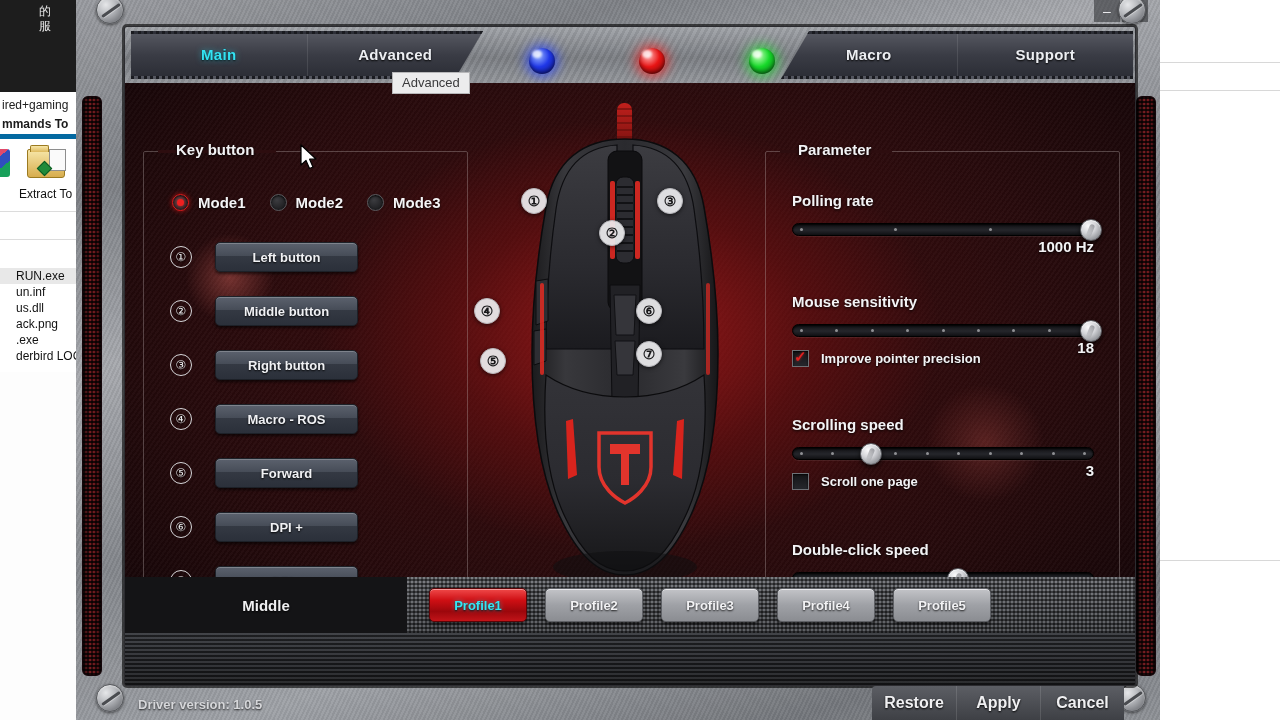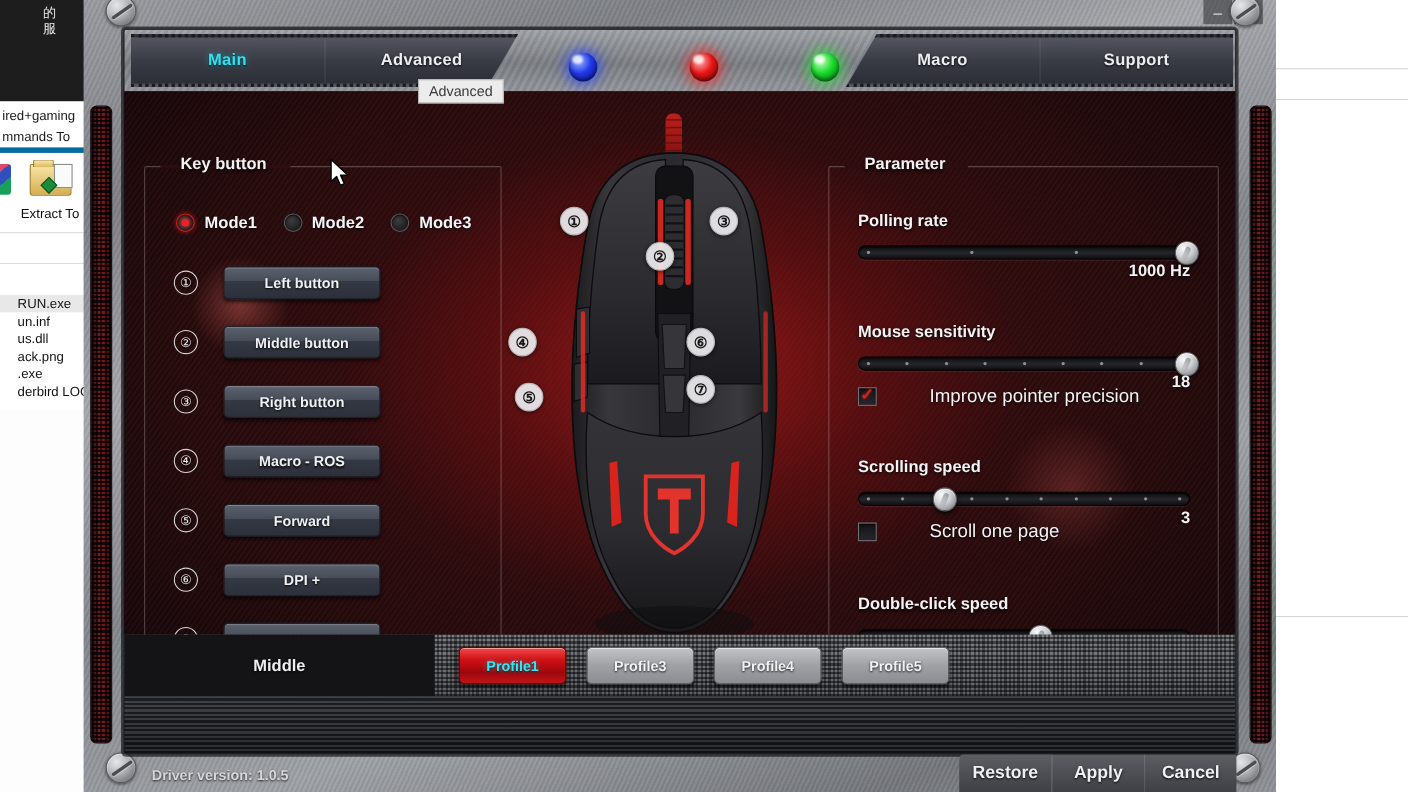--- a/index.html
+++ b/index.html
@@ -17,21 +17,21 @@
     position:absolute; left:0; top:0; width:92px; height:372px;
     background:#ffffff; border-right:1px solid #c8c8c8;
     font-size:12px; color:#202020; overflow:hidden;
   }
   .wr-title {
     height:92px; background:#1d1d1d; color:#e8e8e8;
     font-size:12px; line-height:15px; text-align:center; padding-top:4px;
     letter-spacing:1px;
   }
   .wr-path { padding:6px 2px 2px 2px; font-size:12px; white-space:nowrap; }
-  .wr-menu { padding:3px 2px; font-size:12px; white-space:nowrap; color:#1a1a1a; }
+  .wr-menu { padding:3px 2px; font-size:12px; white-space:nowrap; color:#1a1a1a;font-weight:bold; }
   .wr-toolbar {
     height:78px; border-top:5px solid #0369a1; border-bottom:1px solid #dcdcdc;
     position:relative; padding-top:4px;
   }
   .wr-tool-icon { width:46px; height:40px; margin:0 auto; position:relative; }
   .folder-ico {
     position:absolute; left:4px; top:6px; width:38px; height:29px;
     background:linear-gradient(#f6e2a0,#d9b košt);
     background:linear-gradient(#f7e6a8,#d7ad4e);
     border:1px solid #9b7a20; border-radius:2px 2px 3px 3px;
@@ -111,21 +111,21 @@
       repeating-linear-gradient(0deg, rgba(0,0,0,.75) 0 2px, rgba(0,0,0,0) 2px 4px),
       repeating-linear-gradient(90deg, rgba(0,0,0,.6) 0 2px, rgba(0,0,0,0) 2px 4px),
       linear-gradient(90deg,#2a0d0f,#7d1f23 45%,#5a1418 80%,#240a0c);
     border:1px solid #14060a; border-radius:6px;
   }
   .vent.left  { left:6px; }
   .vent.right { right:4px; }
 
   
   #bezel {
-    position:absolute; left:36px; top:26px; width:1012px; height:660px;
+    position:absolute; left:48px; top:26px; width:1012px; height:660px;
     background:#0c0c0e; border:1px solid #2c2c30; border-radius:3px;
     box-shadow:0 0 0 2px rgba(0,0,0,.6), inset 0 0 16px rgba(0,0,0,.9);
     overflow:hidden;
   }
 
   
   #tabbar {
     position:absolute; left:0; top:0; width:100%; height:56px;
     background:
       repeating-linear-gradient(118deg, rgba(255,255,255,.05) 0 3px, rgba(0,0,0,.06) 3px 6px),
@@ -269,21 +269,21 @@
   .chk-row { display:flex; align-items:center; margin-top:12px; }
   .chkbox {
     width:17px; height:17px; margin-right:12px; position:relative;
     background:linear-gradient(180deg,#141417,#26272c);
     border:1px solid #6e7075; box-shadow:inset 0 1px 2px rgba(0,0,0,.85);
   }
   .chkbox.on:after {
     content:"✓"; position:absolute; left:1px; top:-3px;
     font-size:15px; font-weight:bold; color:#e02020; text-shadow:0 0 3px rgba(255,40,40,.6);
   }
-  .chk-lbl { font-size:17px; font-weight:normal; color:#f3f3f5; text-shadow:0 1px 2px #000;margin-left:36px; }
+  .chk-lbl { font-size:13px; font-weight:bold; color:#f3f3f5; text-shadow:0 1px 2px #000; }
 
   
   #mouse-wrap { position:absolute; left:355px; top:20px; width:290px; height:520px; }
   .callout {
     position:absolute; width:26px; height:26px; border-radius:50%;
     background:rgba(236,236,238,.93);
     border:1px solid #b8b8bc;
     color:#18181a; font-size:14px; font-weight:bold; line-height:25px; text-align:center;
     box-shadow:0 1px 4px rgba(0,0,0,.6); cursor:pointer;
   }
@@ -679,20 +679,21 @@
           </div>
           <div class="val" style="top:44px;">550</div>
         </div>
       </div>
     </div>
 
     <div id="profilebar">
       <div id="profile-label-box">Middle</div>
       <div class="profiles">
         <div class="profbtn active">Profile1</div>
+        <div class="profbtn">Profile2</div>
         <div class="profbtn">Profile3</div>
         <div class="profbtn">Profile4</div>
         <div class="profbtn">Profile5</div>
       </div>
     </div>
 
     <div id="bezel-foot"></div>
   </div>
 
   <div id="footer">

